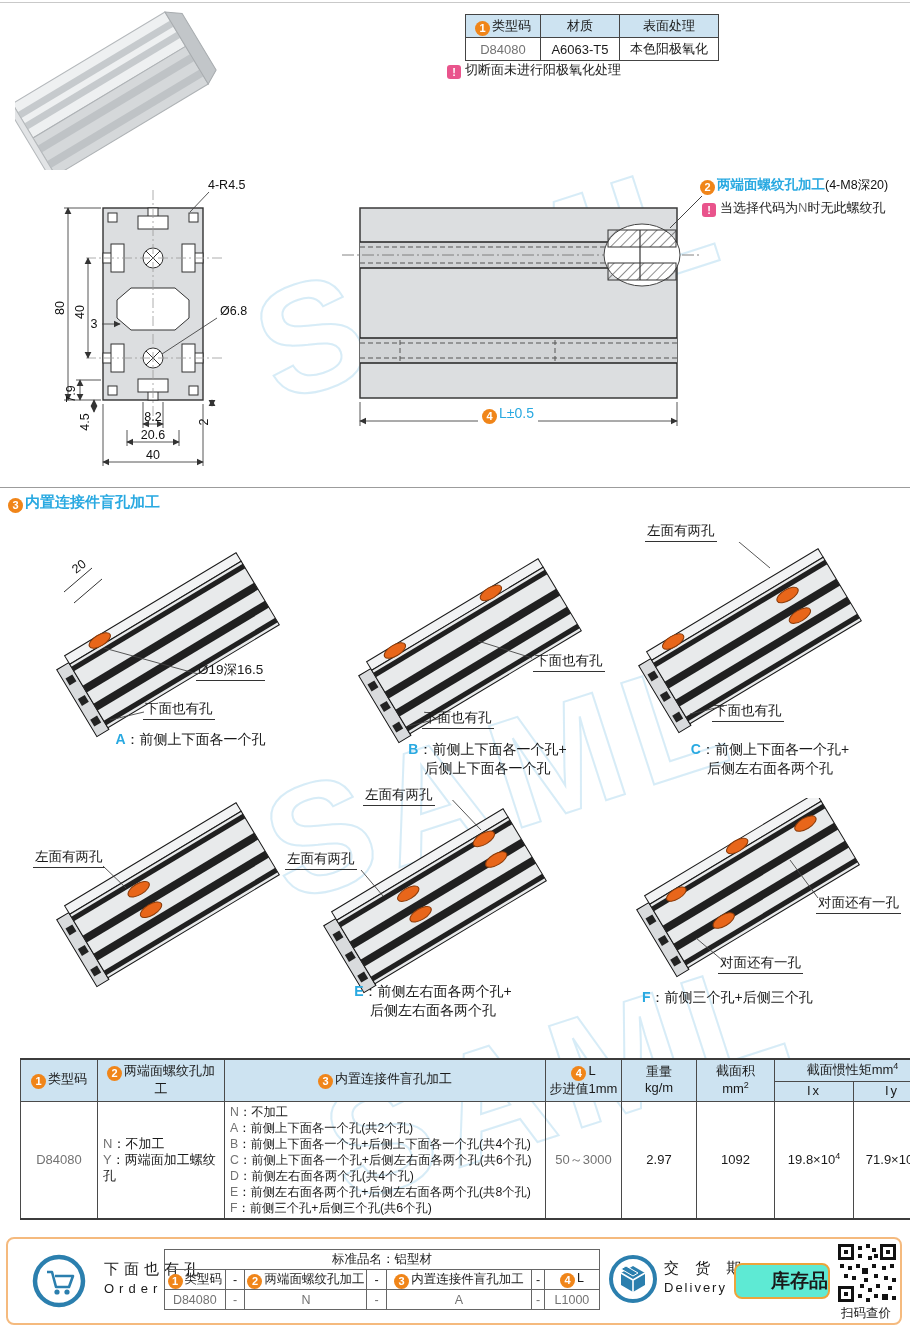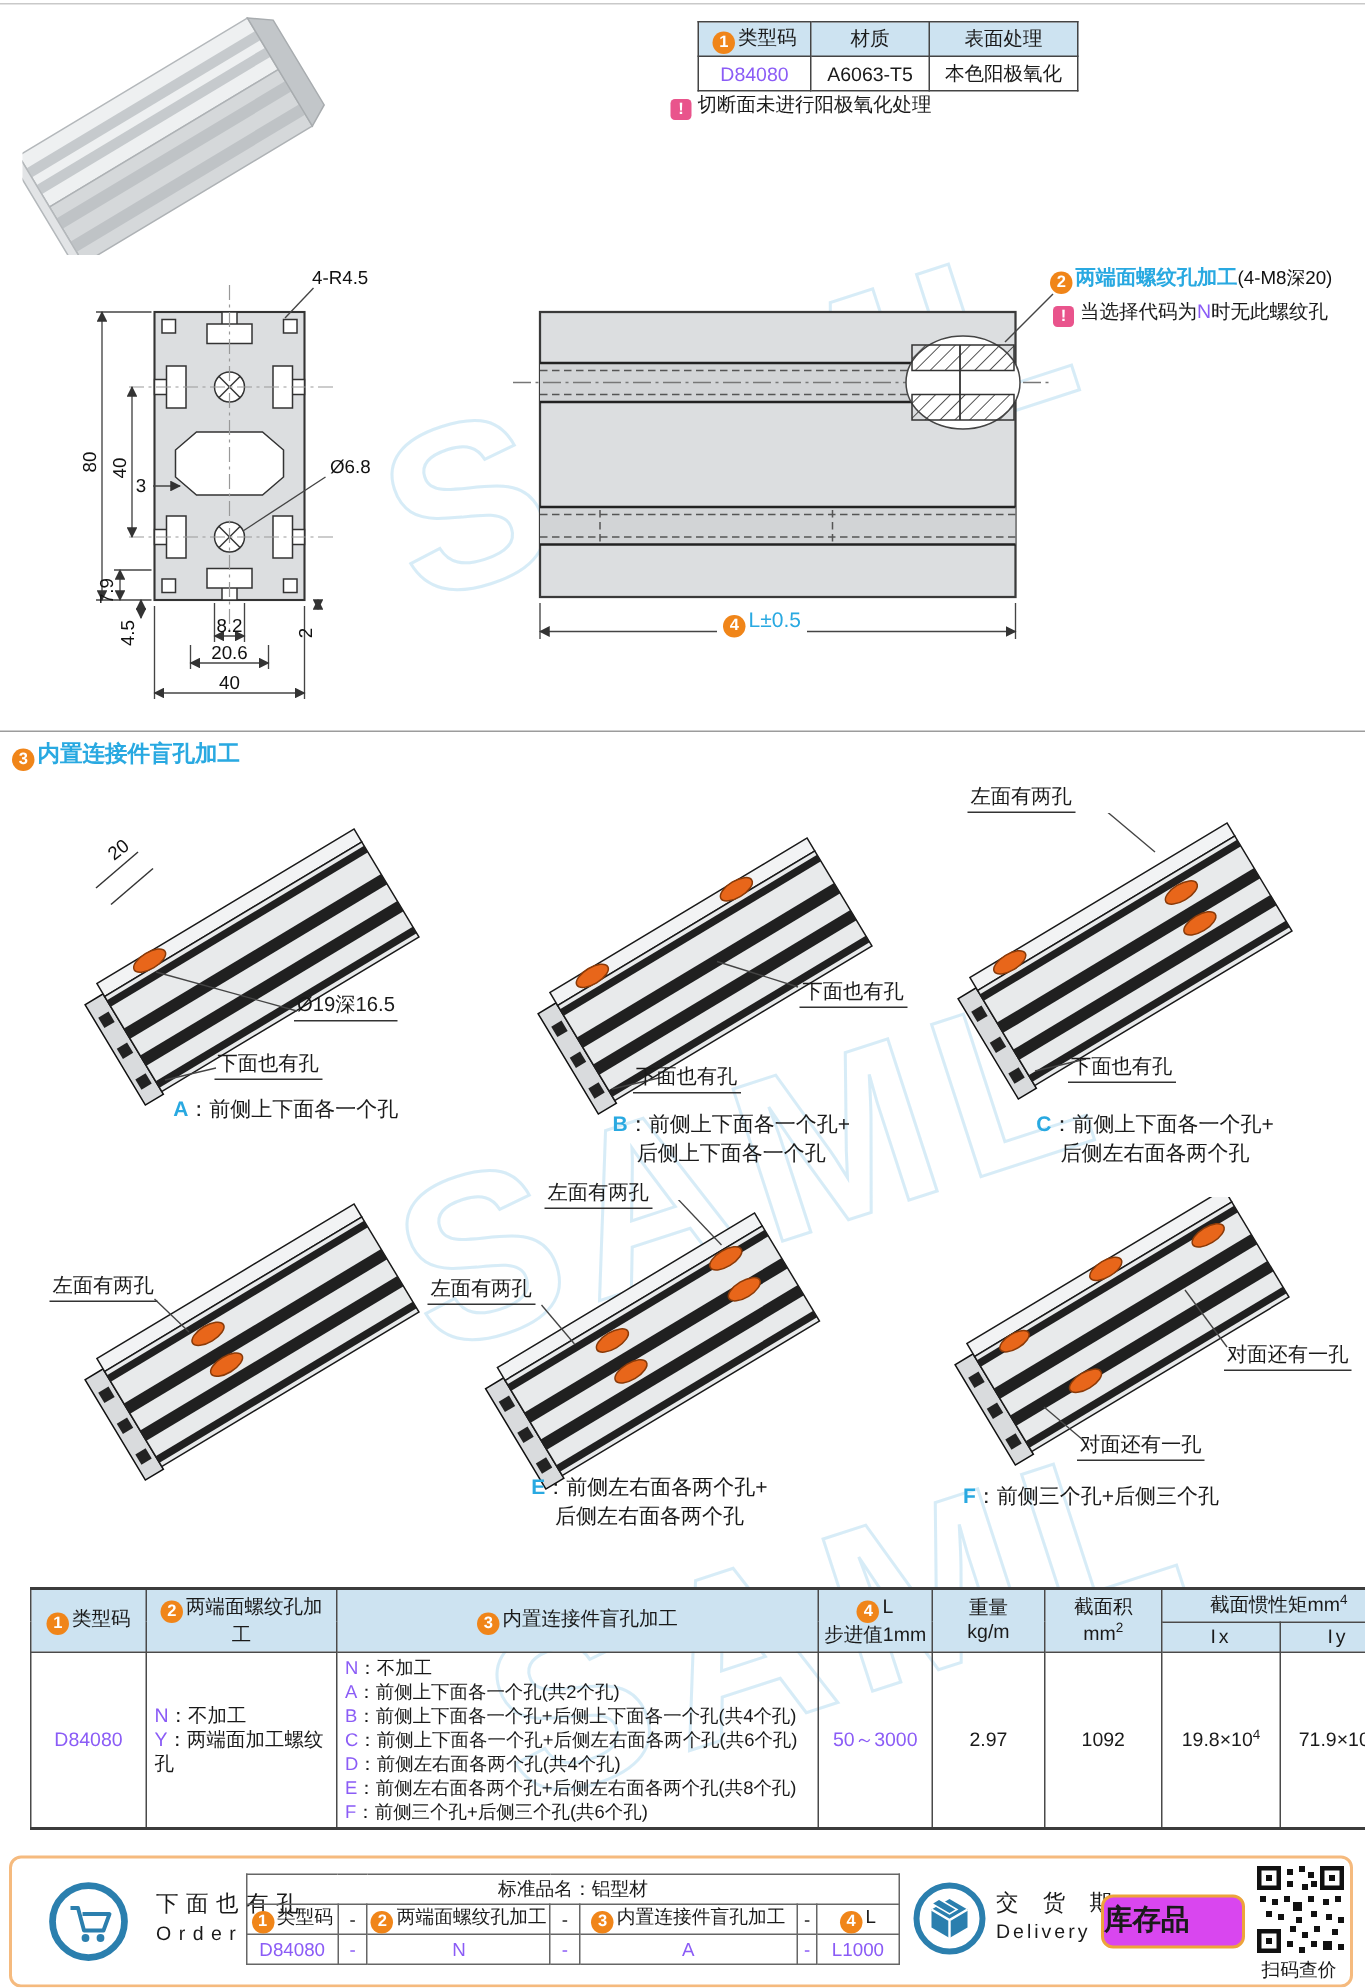--- a/index.html
+++ b/index.html
@@ -1,19 +1,19 @@
 <!DOCTYPE html>
 <html><head>
 <meta charset="utf-8">
 <style>
   html,body{margin:0;padding:0;background:#fff;}
   .page{position:relative;width:910px;height:1325px;background:#fff;overflow:hidden;
         font-family:"Liberation Sans","DejaVu Sans",sans-serif;color:#1a1a1a;}
   .abs{position:absolute;}
-  .blu{color:#8b5cf6;}
+  .blu{color:#737373;}
   .cnum{display:inline-block;width:15px;height:15px;border-radius:50%;background:#f08519;color:#fff;
         font-size:11px;font-weight:bold;text-align:center;line-height:15px;vertical-align:-2px;margin-right:2px;}
   .warn{display:inline-block;width:14px;height:14px;border-radius:3px;background:#e9548c;color:#fff;
         font-size:11px;font-weight:bold;text-align:center;line-height:14px;vertical-align:-2px;margin-right:4px;}
   
   table{border-collapse:collapse;margin-left:20px;}
   .info-table{font-size:13px;}
   .info-table td,.info-table th{border:1px solid #444;text-align:center;padding:1px 6px;height:20px;font-weight:normal;}
   .info-table th{background:#cde3f1;}
   .note-line{font-size:13px;white-space:nowrap;}
@@ -41,21 +41,21 @@
   sup{font-size:9px;}
   
   .order-bar{position:absolute;left:6px;top:1237px;width:892px;height:84px;border:2px solid #f5ba7e;border-radius:8px;background:#fff;}
   .order-title{position:absolute;left:96px;top:21px;font-size:15px;letter-spacing:5px;white-space:nowrap;}
   .order-title-en{position:absolute;left:96px;top:42px;font-size:13px;letter-spacing:5px;white-space:nowrap;}
   .order-table{position:absolute;left:136px;top:10px;width:436px;font-size:12.5px;}
   .order-table td{border:1px solid #666;text-align:center;height:19px;padding:0 2px;white-space:nowrap;}
   .deliv-cn{position:absolute;left:656px;top:20px;font-size:15px;letter-spacing:6px;white-space:nowrap;}
   .deliv-en{position:absolute;left:656px;top:41px;font-size:13px;letter-spacing:2px;white-space:nowrap;}
   .stock-badge{position:absolute;left:726px;top:24px;width:92px;height:32px;border:2px solid #eda43b;border-radius:8px;
-        background:#d946ef;font-size:19px;font-weight:bold;text-align:left;line-height:32px;}
+        background:#5eead4;font-size:19px;font-weight:bold;text-align:right;line-height:32px;}
   .qr-caption{position:absolute;left:820px;top:66px;width:76px;text-align:center;font-size:12.5px;}
   
   .wm{position:absolute;font-size:155px;font-weight:bold;letter-spacing:10px;color:transparent;
       -webkit-text-stroke:2px rgba(150,205,235,.38);transform:rotate(-18deg);pointer-events:none;white-space:nowrap;}
   svg text{font-family:"Liberation Sans","DejaVu Sans",sans-serif;}
 </style>
 </head>
 <body>
 
 <div class="page">

